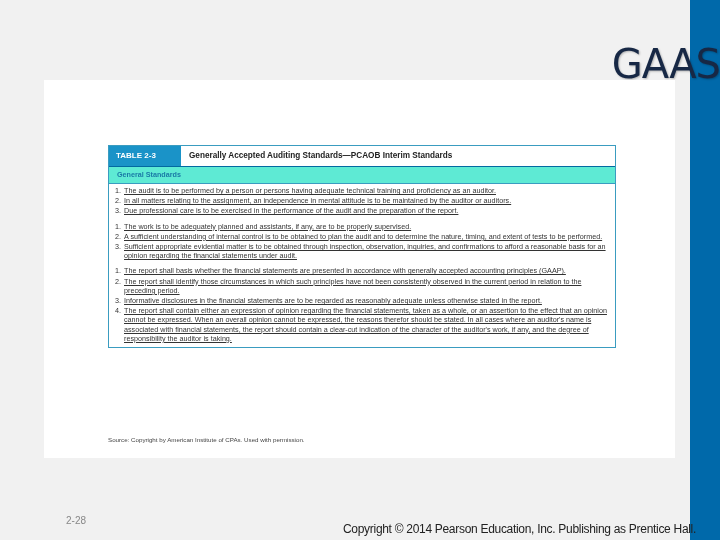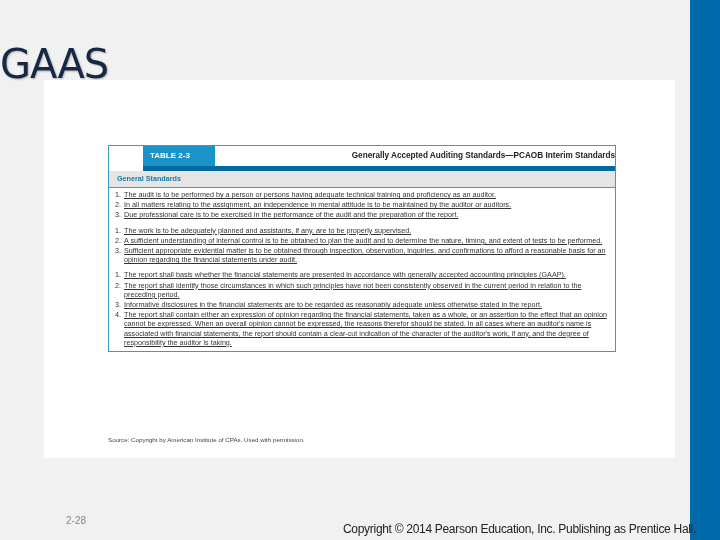--- a/index.html
+++ b/index.html
@@ -6,45 +6,45 @@
   body {
     width: 720px; height: 540px; position: relative; overflow: hidden;
     background: #f1f1f1;
     font-family: "Liberation Sans", sans-serif;
   }
   .right-bar {
     position: absolute; left: 690px; top: 0; width: 30px; height: 540px;
     background: #0069aa;
   }
   .slide-title {
-    position: absolute; left: 0; top: 14px; width: 720px; text-align: left;
+    position: absolute; left: 0; top: 14px; width: 720px; text-align: right;
     font-family: "DejaVu Sans", sans-serif; font-size: 40px; font-weight: normal;
     color: #172845; letter-spacing: -1px;
     text-shadow: 1px 1px 2px rgba(0,0,0,0.25);
   }
   .panel {
     position: absolute; left: 44px; top: 80px; width: 631px; height: 378px;
     background: #ffffff;
   }
   .table {
     position: absolute; left: 64px; top: 65px; width: 506px;
     border: 1px solid #3a9cc0;
     font-size: 7.2px; color: #333;
   }
-  .tbl-header { display: flex; height: 20px; border-bottom: 5px solid #0369a1; margin-left: 34px; }
+  .tbl-header { display: flex; height: 20px; border-bottom: 1px solid #0369a1; }
   .tbl-num {
     width: 72px; background: #1a93c8; color: #fff; font-weight: bold;
     font-size: 8px; line-height: 20px; padding-left: 7px; box-sizing: border-box;
   }
   .tbl-title {
     flex: 1; font-weight: bold; font-size: 8.2px; color: #222;
-    line-height: 20px; padding-left: 16px; text-align: right;
+    line-height: 20px; padding-left: 8px;
   }
   .section-head {
-    background: #e5e5e5; color: #1a7aa6; font-weight: bold; font-size: 7.2px;
+    background: #5eead4; color: #1a7aa6; font-weight: bold; font-size: 7.2px;
     height: 16px; line-height: 16px; padding-left: 8px;
     border-top: 1px solid #3a9cc0; border-bottom: 1px solid #3a9cc0;
   }
   .section-head.first { border-top: none; }
   .items { padding: 2px 6px 3px 6px; }
   .item { display: flex; line-height: 9.2px; margin-bottom: 1px; }
   .item-num { width: 9px; flex: none; }
   .item-text { flex: 1; text-decoration: underline; }
   .source {
     position: absolute; left: 64px; top: 356px; font-size: 6.2px; color: #444;

